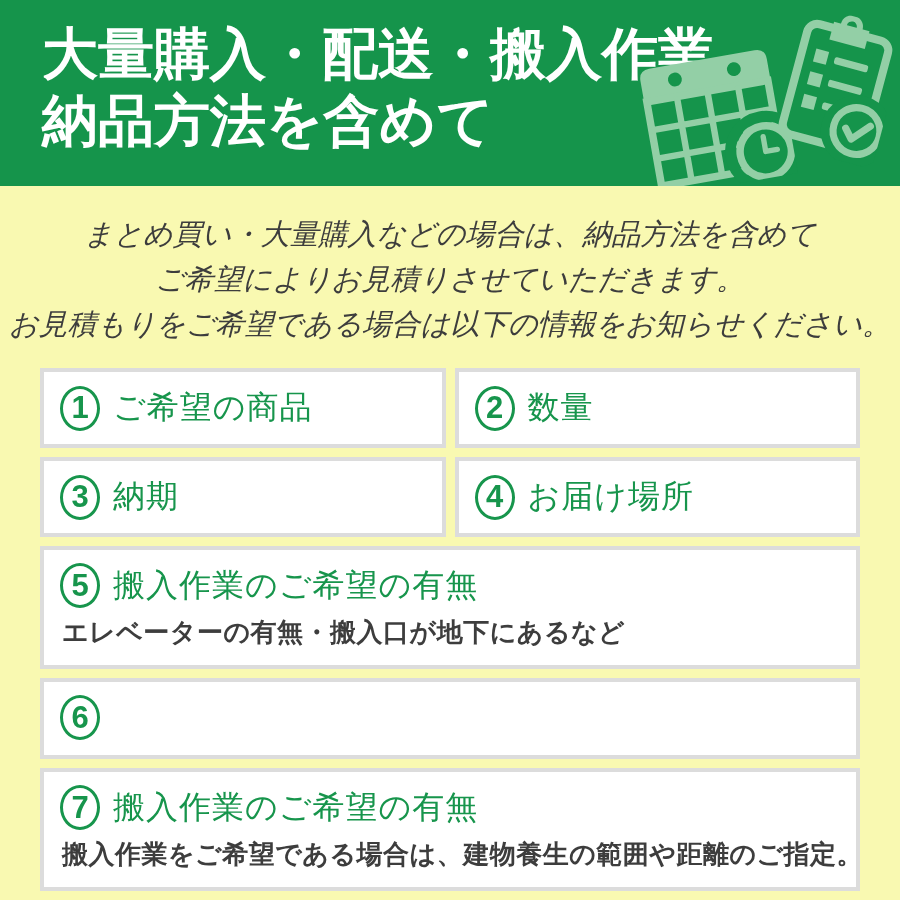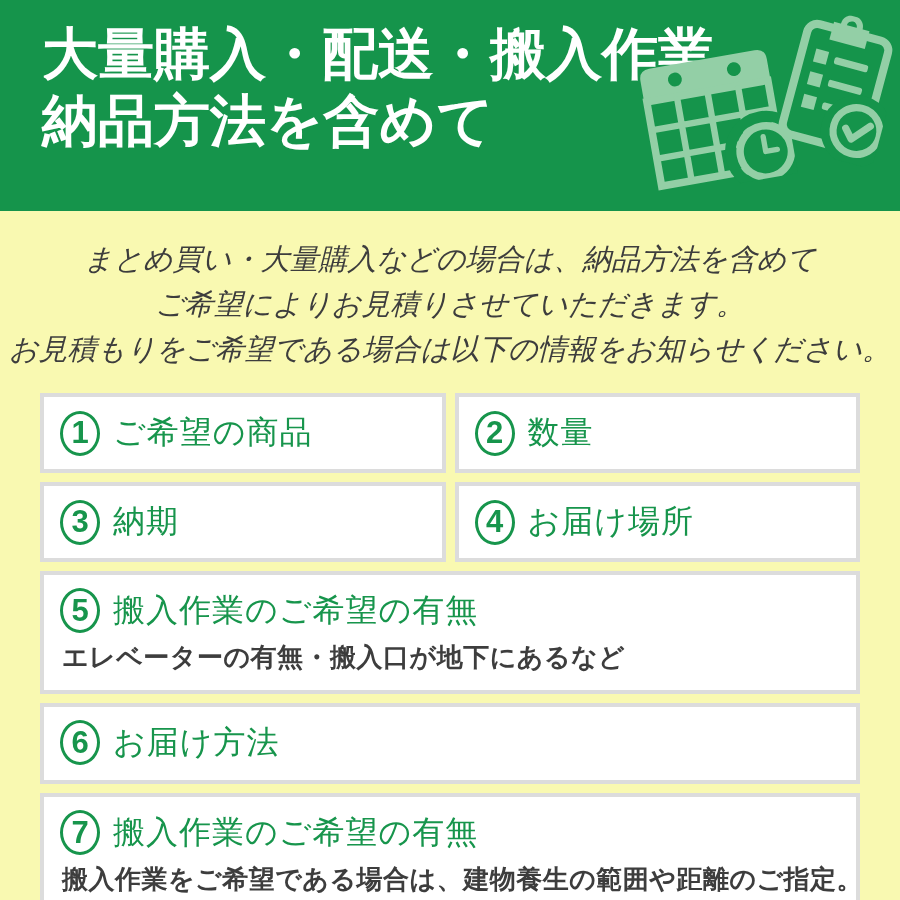--- a/index.html
+++ b/index.html
@@ -6,21 +6,21 @@
   body {
     width: 900px; height: 900px;
     background: #f9f9b1;
     font-family: "Liberation Sans", "DejaVu Sans", sans-serif;
     overflow: hidden;
   }
 
   
   .header {
     position: relative;
-    width: 900px; height: 211px;
+    width: 900px; height: 186px;
     background: #15944b;
     overflow: hidden;
   }
   .header-title {
     position: absolute;
     left: 42px; top: 20px;
     color: #ffffff;
     font-weight: 800;
     font-size: 56px;
     line-height: 67px;
@@ -190,21 +190,20 @@
     <div class="card-head">
       <span class="num-badge">5</span>
       <span class="card-title">搬入作業のご希望の有無</span>
     </div>
     <p class="card-desc">エレベーターの有無・搬入口が地下にあるなど</p>
   </div>
 
   <div class="card full">
     <div class="card-head">
       <span class="num-badge">6</span>
-      <span class="card-title">お届け方法</span>
     </div>
   </div>
 
   <div class="card full">
     <div class="card-head">
       <span class="num-badge">7</span>
       <span class="card-title">搬入作業のご希望の有無</span>
     </div>
     <p class="card-desc">搬入作業をご希望である場合は、建物養生の範囲や距離のご指定。</p>
   </div>

